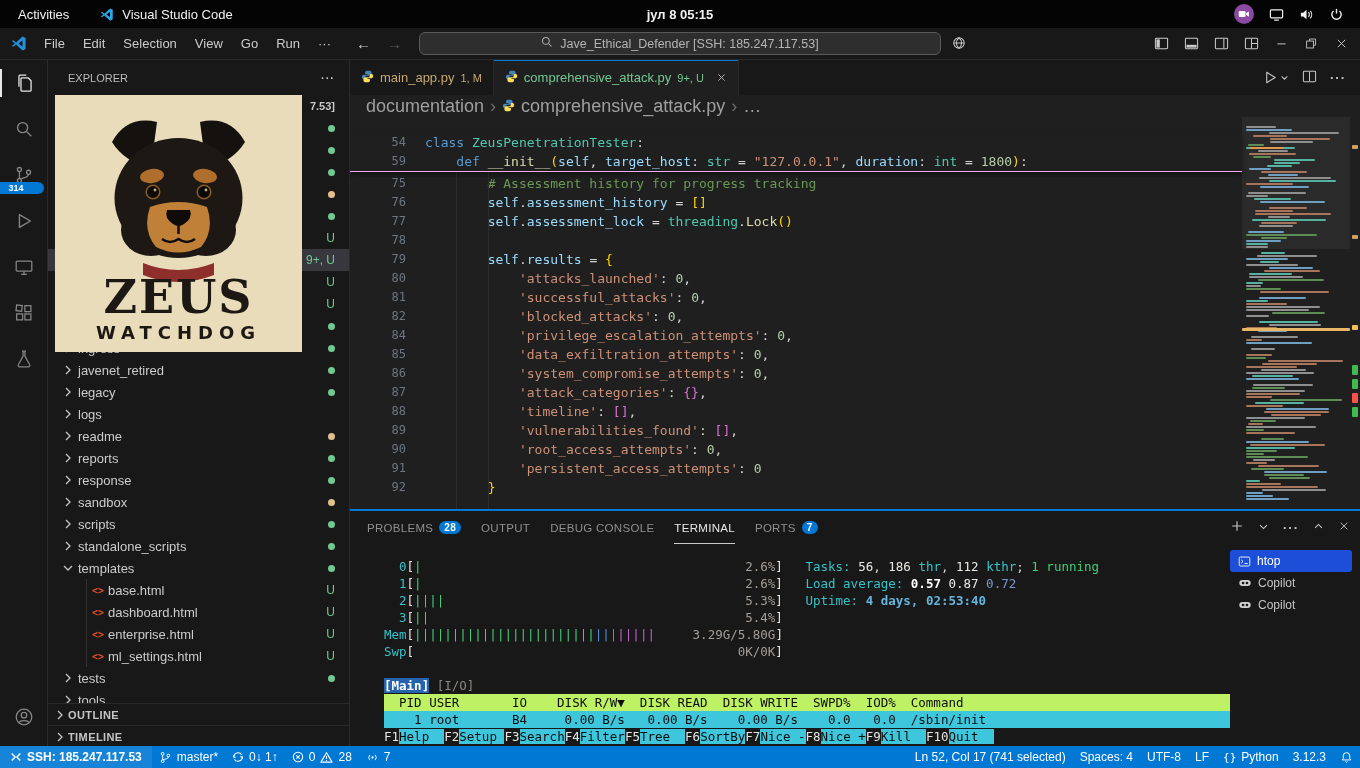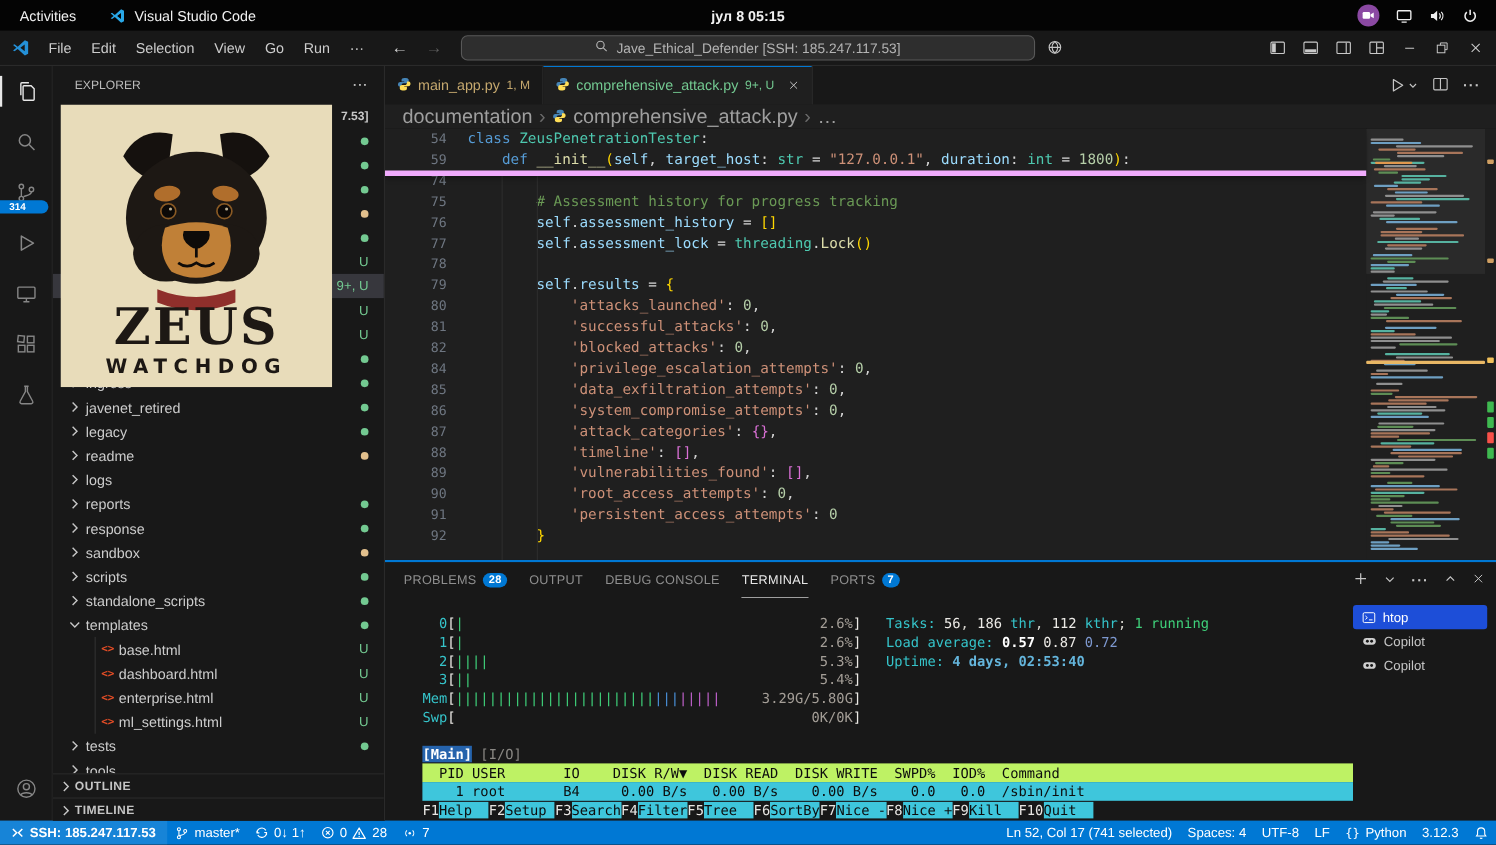--- a/index.html
+++ b/index.html
@@ -72,21 +72,21 @@
   .tab .badge{font-size:11px}
   .tab .close{margin-left:6px;color:#c5c5c5;display:flex}
   .tb-actions{margin-left:auto;display:flex;align-items:center;gap:13px;padding-right:14px;color:#c5c5c5}
   .runwrap{display:flex;align-items:center;gap:2px}
 
   .crumbs{height:22px;background:#1f1f1f;display:flex;align-items:center;padding-left:16px;font-size:18px;color:#9f9f9f;gap:6px;flex:0 0 auto}
   .crumb-sep{color:#6b6b6b}
 
   .codearea{flex:1;position:relative;background:#1f1f1f;overflow:hidden;font-family:"DejaVu Sans Mono",monospace;font-size:13px;min-height:0}
   .codelines{position:absolute;top:38px;left:0;right:118px;bottom:0;overflow:hidden}
-  .sticky{position:absolute;top:0;left:0;right:118px;z-index:2;background:#1f1f1f;box-shadow:0 3px 5px rgba(0,0,0,.35);border-bottom:5px solid #f0abfc}
+  .sticky{position:absolute;top:16px;left:0;right:118px;z-index:2;background:#1f1f1f;box-shadow:0 3px 5px rgba(0,0,0,.35);border-bottom:1px solid #f0abfc}
   .cline{height:19px;line-height:19px;white-space:pre;display:flex}
   .ln{width:56px;text-align:right;color:#6e7681;flex:0 0 auto;font-size:12px}
   .lc{padding-left:19px}
   .cg{position:absolute;width:1px;background:#2d2d2d;top:38px;bottom:0;z-index:1}
   .c-kw{color:#569cd6}.c-ty{color:#4ec9b0}.c-fn{color:#dcdcaa}.c-vr{color:#9cdcfe}
   .c-st{color:#ce9178}.c-nu{color:#b5cea8}.c-cm{color:#6a9955}.c-pl{color:#d4d4d4}
   .c-b1{color:#ffd700}.c-b2{color:#da70d6}
   .minimap{position:absolute;top:0;right:10px;width:108px;bottom:0;background:#1f1f1f}
   .mm-slider{position:absolute;left:0;right:0;top:0;height:132px;background:rgba(150,150,150,.10)}
   .mm-bar{position:absolute;height:2px;border-radius:1px}
@@ -381,32 +381,32 @@
             <span class="nm">legacy</span>
             <span class="sp"></span>
             <span class="dot green"></span>
           </div>
           <div class="trow">
             <span class="chev">
               <svg width="16" height="16" viewBox="0 0 16 16">
                 <path d="M6 4l4 4-4 4" fill="none" stroke="currentColor" stroke-width="1.3"></path>
               </svg>
             </span>
+            <span class="nm">logs</span>
+            <span class="sp"></span>
+          </div>
+          <div class="trow">
+            <span class="chev">
+              <svg width="16" height="16" viewBox="0 0 16 16">
+                <path d="M6 4l4 4-4 4" fill="none" stroke="currentColor" stroke-width="1.3"></path>
+              </svg>
+            </span>
             <span class="nm">readme</span>
             <span class="sp"></span>
             <span class="dot amber"></span>
-          </div>
-          <div class="trow">
-            <span class="chev">
-              <svg width="16" height="16" viewBox="0 0 16 16">
-                <path d="M6 4l4 4-4 4" fill="none" stroke="currentColor" stroke-width="1.3"></path>
-              </svg>
-            </span>
-            <span class="nm">logs</span>
-            <span class="sp"></span>
           </div>
           <div class="trow">
             <span class="chev">
               <svg width="16" height="16" viewBox="0 0 16 16">
                 <path d="M6 4l4 4-4 4" fill="none" stroke="currentColor" stroke-width="1.3"></path>
               </svg>
             </span>
             <span class="nm">reports</span>
             <span class="sp"></span>
             <span class="dot green"></span>

